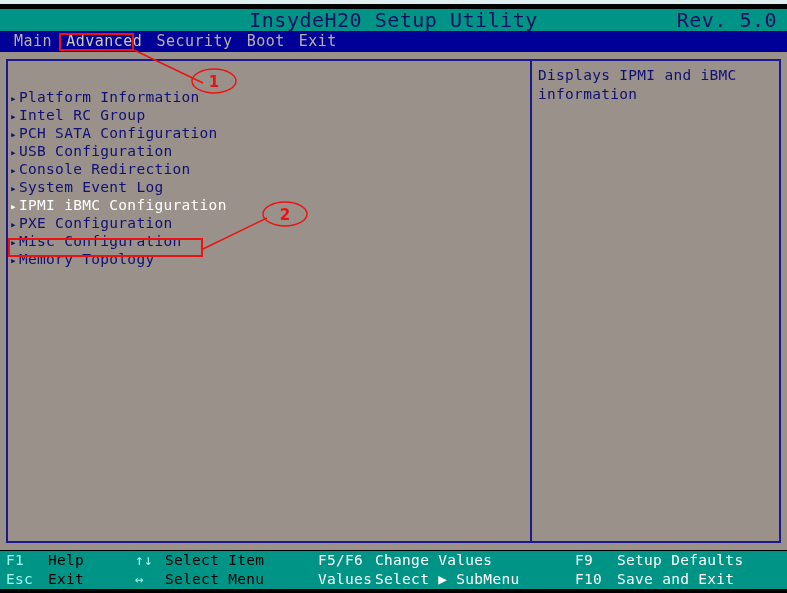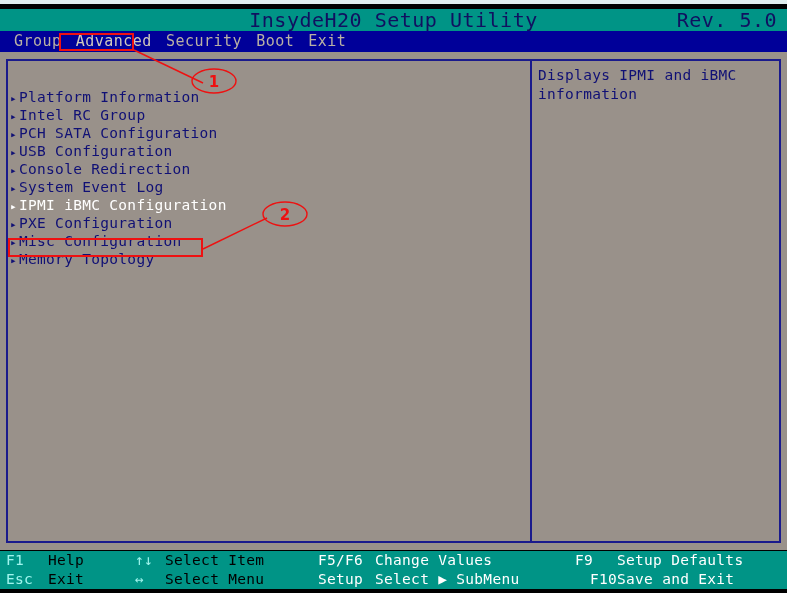--- a/index.html
+++ b/index.html
@@ -188,21 +188,21 @@
 
   <div class="top-strip-light"></div>
   <div class="top-strip-dark"></div>
 
   <div class="titlebar">
     <span class="title-center">InsydeH20 Setup Utility</span>
     <span class="title-rev">Rev. 5.0</span>
   </div>
 
   <div class="menubar">
-    <span class="mtab first">Group</span><span class="mtab active">Advanced</span><span class="mtab">Security</span><span class="mtab">Boot</span><span class="mtab">Exit</span>
+    <span class="mtab first">Main</span><span class="mtab active">Advanced</span><span class="mtab">Security</span><span class="mtab">Boot</span><span class="mtab">Exit</span>
   </div>
 
   <div class="body-bg"></div>
   <div class="panel"></div>
   <div class="divider"></div>
 
   <div class="menu-list">
     <div class="menu-item"><span class="caret">▸</span><span>Platform Information</span></div>
     <div class="menu-item"><span class="caret">▸</span><span>Intel RC Group</span></div>
     <div class="menu-item"><span class="caret">▸</span><span>PCH SATA Configuration</span></div>
@@ -224,25 +224,25 @@
     <div class="footer-col" style="left:6px;">
       <div class="footer-row"><span class="fkey" style="width:42px;">F1</span><span class="flabel">Help</span></div>
       <div class="footer-row"><span class="fkey" style="width:42px;">Esc</span><span class="flabel">Exit</span></div>
     </div>
     <div class="footer-col" style="left:135px;">
       <div class="footer-row"><span class="fkey" style="width:30px;">↑↓</span><span class="flabel">Select Item</span></div>
       <div class="footer-row"><span class="fkey" style="width:30px;">↔</span><span class="flabel">Select Menu</span></div>
     </div>
     <div class="footer-col" style="left:318px;">
       <div class="footer-row"><span class="fkey bright" style="width:57px;">F5/F6</span><span class="flabel bright">Change Values</span></div>
-      <div class="footer-row"><span class="fkey bright" style="width:57px;">Setup</span><span class="flabel bright">Select ▶ SubMenu</span></div>
+      <div class="footer-row"><span class="fkey bright" style="width:57px;">Values</span><span class="flabel bright">Select ▶ SubMenu</span></div>
     </div>
     <div class="footer-col" style="left:575px;">
       <div class="footer-row"><span class="fkey bright" style="width:42px;">F9</span><span class="flabel bright">Setup Defaults</span></div>
-      <div class="footer-row"><span class="fkey bright" style="width:42px;text-align:right;">F10</span><span class="flabel bright">Save and Exit</span></div>
+      <div class="footer-row"><span class="fkey bright" style="width:42px;">F10</span><span class="flabel bright">Save and Exit</span></div>
     </div>
   </div>
   <div class="bottom-strip"></div>
 
   <div class="anno-box" style="left:59px; top:33px; width:75px; height:18px;"></div>
   <div class="anno-box" style="left:8px; top:238px; width:195px; height:19px;"></div>
 
   <svg class="anno-svg" viewBox="0 0 787 593">
     <line x1="134" y1="50" x2="203" y2="83" stroke="#ee1111" stroke-width="1.4"></line>
     <ellipse cx="214" cy="81" rx="22" ry="12" fill="none" stroke="#ee1111" stroke-width="1.4"></ellipse>

